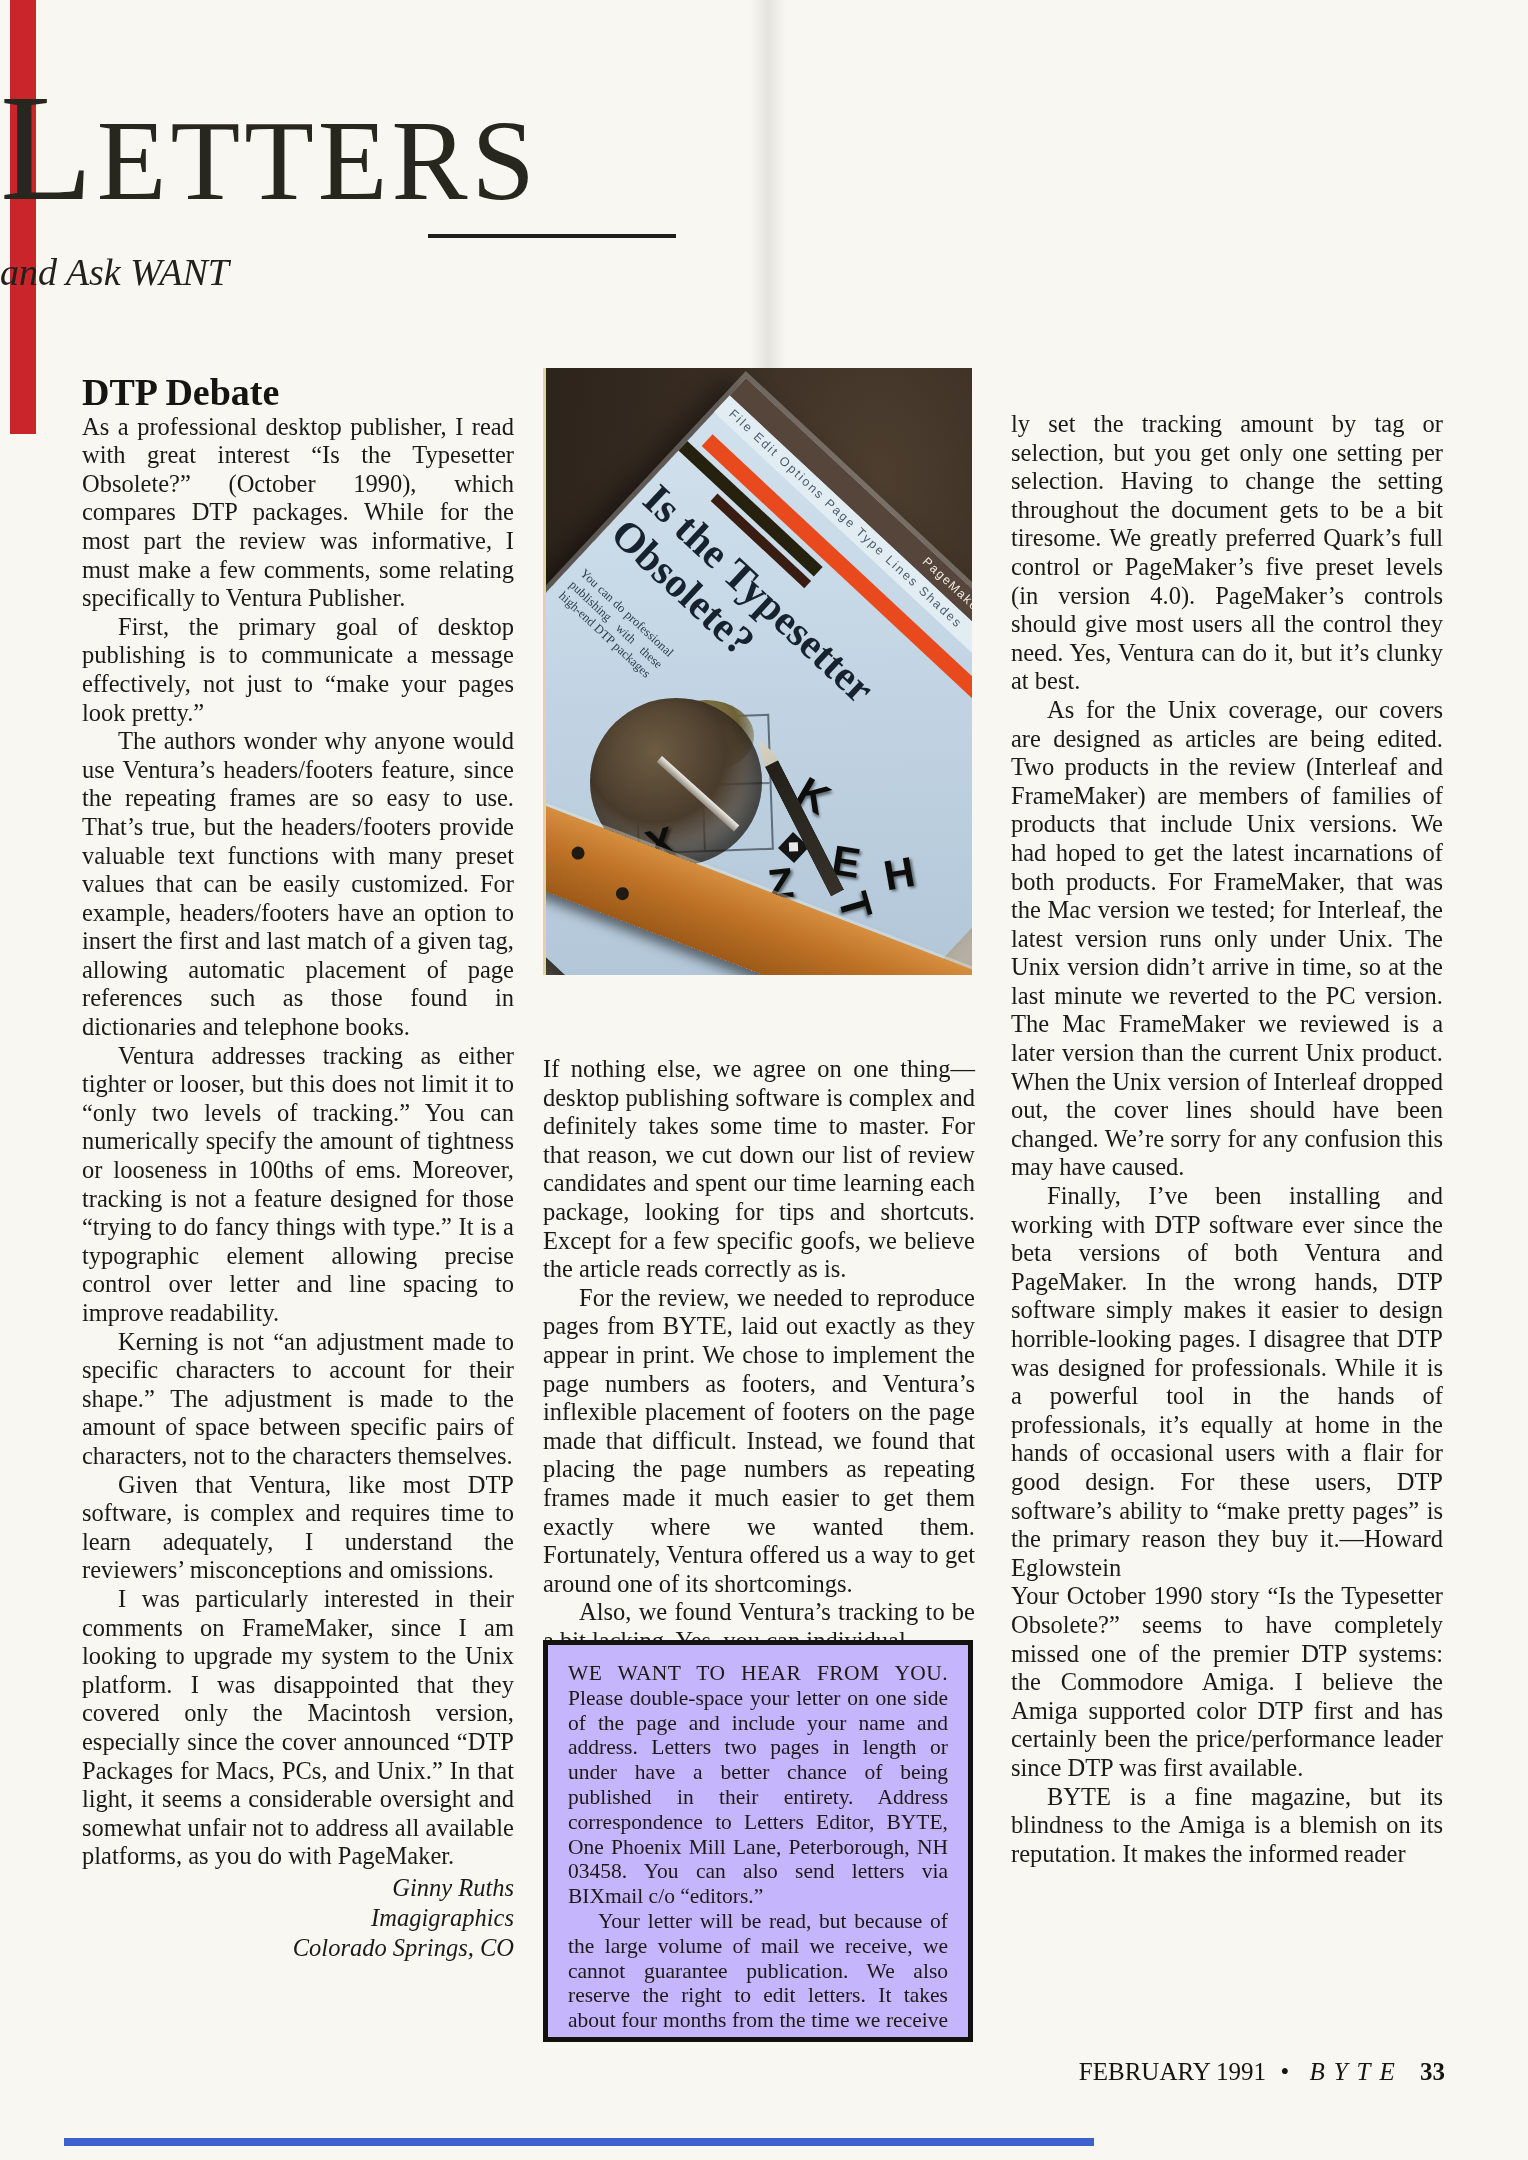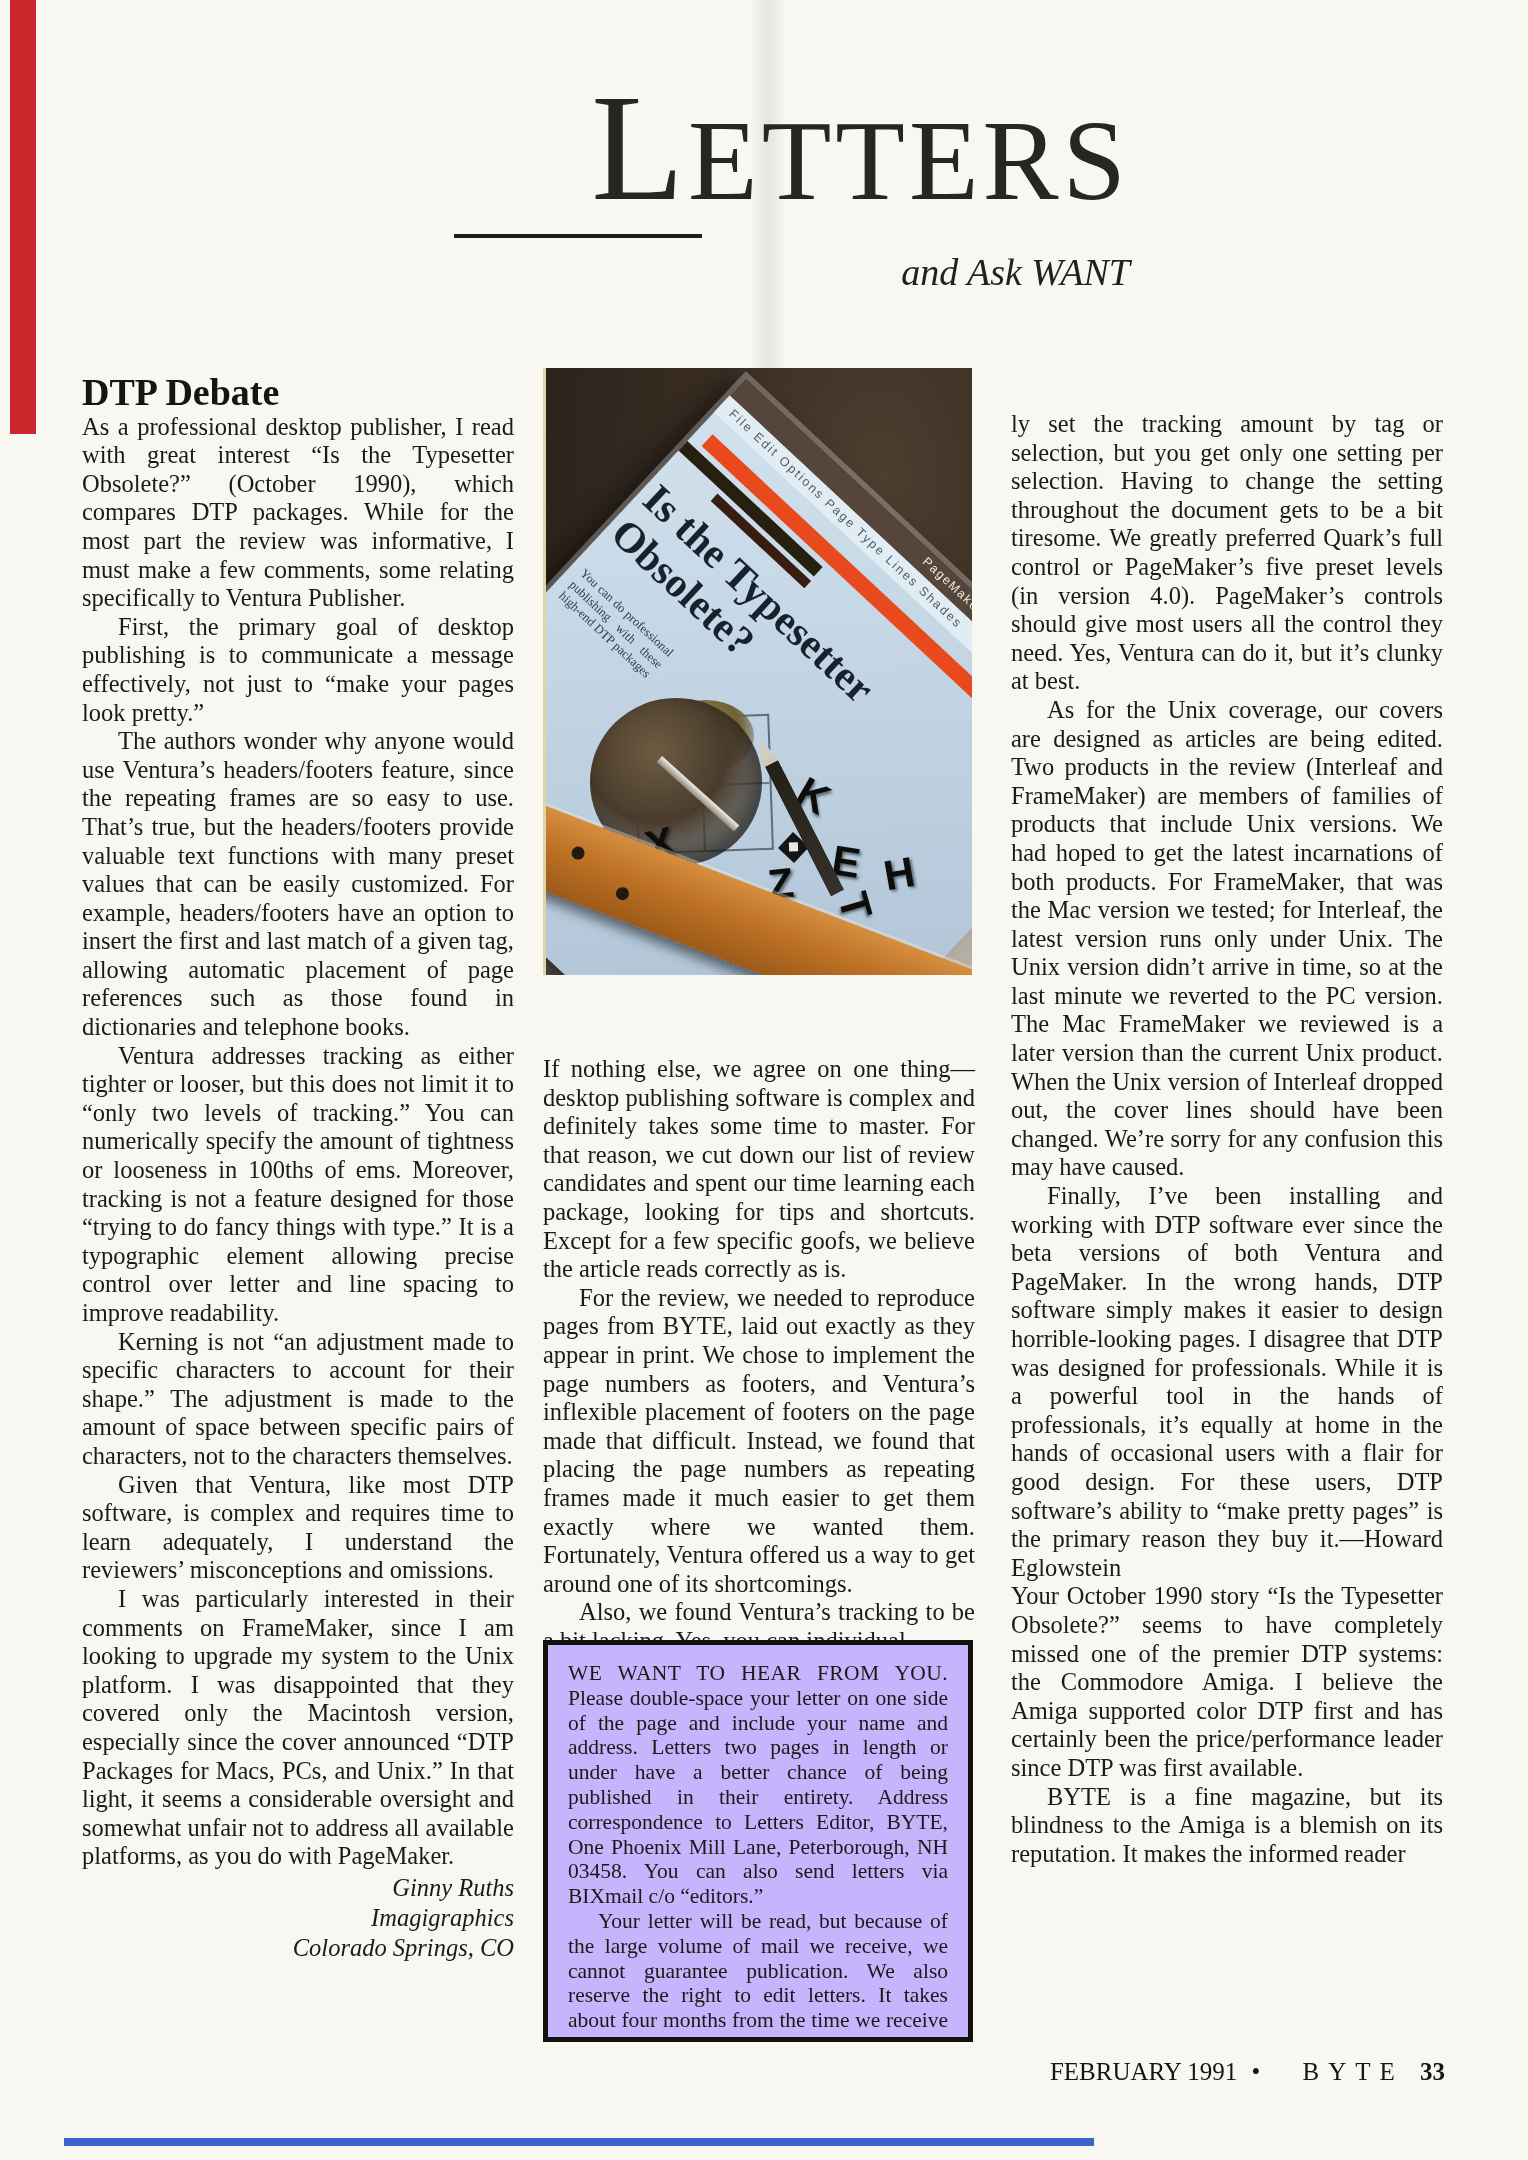--- a/index.html
+++ b/index.html
@@ -8,21 +8,21 @@
     background:#f8f7f2; overflow:hidden;
     font-family:"Liberation Serif", serif; color:#1b1a17;
   }
   
   .edge-bar-red{position:absolute;left:10px;top:0;width:26px;height:434px;background:#c9252b;}
   .edge-line-blue{position:absolute;left:64px;top:2138px;width:1030px;height:8px;background:#3e62cd;}
   .gutter-shadow{position:absolute;left:750px;top:0;width:36px;height:372px;
     background:linear-gradient(to right, rgba(0,0,0,0), rgba(60,55,45,0.10), rgba(0,0,0,0));}
 
   
-  .masthead{position:absolute;left:0;top:72px;width:1104px;text-align:right;padding-left:26px;}
+  .masthead{position:absolute;left:0;top:72px;width:1104px;text-align:left;}
   .title-line{line-height:1;color:#28271f;letter-spacing:4px;white-space:nowrap;}
   .title-first{font-size:152px;}
   .title-rest{font-size:114px;}
   .title-rule{width:248px;height:4px;background:#1f1e1a;margin:10px auto 12px auto;}
   .subtitle{font-style:italic;font-size:38px;color:#22211c;}
 
   
   .col{position:absolute;width:432px;text-align:justify;font-size:24.5px;line-height:28.6px;}
   .col p{margin:0;text-indent:36px;}
   .col p.flush{text-indent:0;}
@@ -41,21 +41,21 @@
     border:5px solid #13120f;background:#c4b5fd;padding:16px 20px;
     font-size:21.5px;line-height:24.8px;text-align:justify;overflow:hidden;
   }
   .mailbox p{margin:0;}
   .mailbox p.indent{text-indent:30px;}
   .mailbox .box-title{font-style:normal;letter-spacing:0.4px;}
 
   
   .folio{position:absolute;left:1011px;top:2058px;width:434px;text-align:right;
     font-size:25px;color:#16150f;white-space:nowrap;}
-  .folio .mag{letter-spacing:9px;margin-left:28px;}
+  .folio .mag{letter-spacing:9px;margin-left:6px;font-style:italic;}
   .folio .bullet{margin:0 8px;}
   .folio .pagenum{font-weight:bold;margin-left:10px;}
 
   
   .photo{position:absolute;left:543px;top:368px;width:426px;height:607px;overflow:hidden;
     background:radial-gradient(ellipse at 78% 18%, #4d3e2f 0%, #382c22 40%, #231c15 100%);
     border-left:3px solid #ddd5a6;}
   .surface-br{position:absolute;inset:0;
     clip-path:polygon(42% 100%, 100% 52%, 100% 100%);
     background:linear-gradient(115deg,#948d82 0%, #cac4b9 60%, #b5aea2 100%);}

